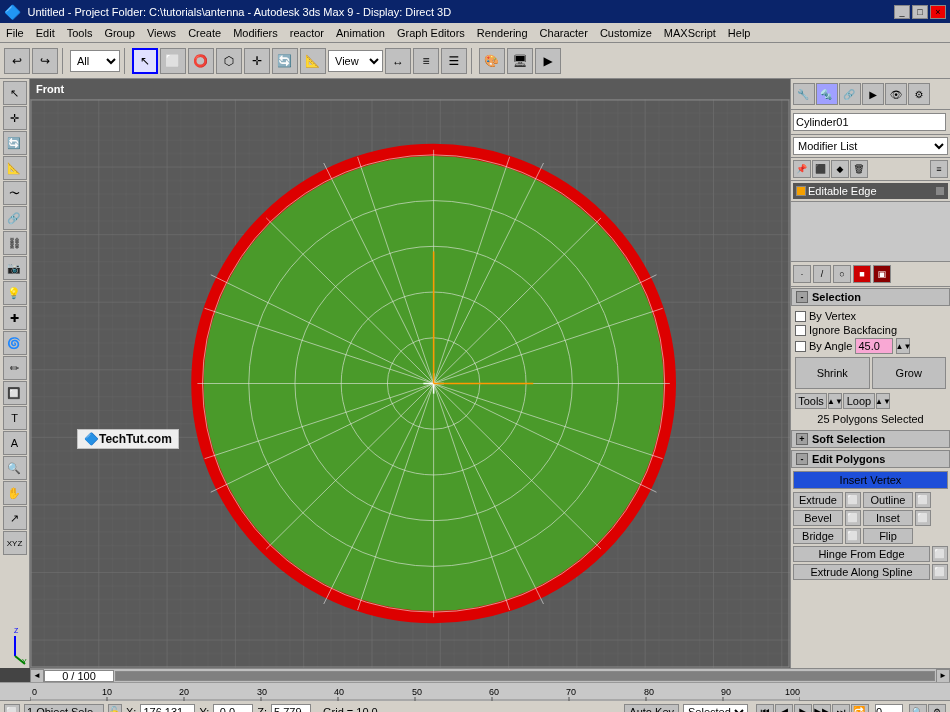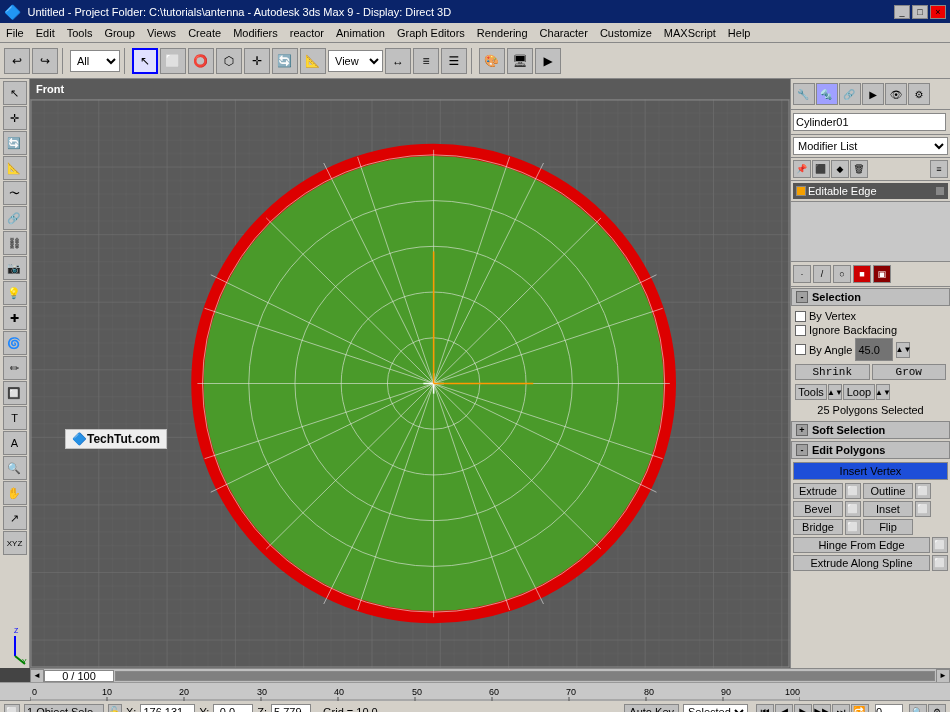--- a/index.html
+++ b/index.html
@@ -216,22 +216,22 @@
     }
     .angle-spin {
       width: 14px; height: 16px; background: #c0c0c0; border: 1px solid #888;
       display: flex; align-items: center; justify-content: center; font-size: 8px;
     }
 
     .shrink-grow-row {
       display: flex; gap: 2px; padding: 2px;
     }
     .sg-btn {
-      flex: 1; height: 16px; background: #c0c0c0; border: 1px solid #888;
-      font-size: 11px; cursor: pointer; display: flex; align-items: center; justify-content: center; font-family: Liberation Mono, monospace;
+      flex: 1; height: 32px; background: #c0c0c0; border: 1px solid #888;
+      font-size: 11px; cursor: pointer; display: flex; align-items: center; justify-content: center;
     }
 
     .ring-loop-row {
       display: flex; align-items: center; gap: 1px; padding: 2px;
     }
     .rl-btn {
       width: 32px; height: 16px; background: #c0c0c0; border: 1px solid #888;
       font-size: 11px; cursor: pointer; display: flex; align-items: center; justify-content: center;
     }
     .rl-spin {
@@ -309,21 +309,21 @@
     .coord-input {
       width: 55px; height: 16px; border: 1px solid #888; background: #fff;
       font-size: 11px; padding: 0 2px;
     }
     .grid-label { font-size: 11px; }
 
     
     #watermark {
       position: absolute;
       top: 350px;
-      left: 35px;
+      left: 47px;
       background: #fff;
       border: 1px solid #ccc;
       padding: 2px 6px;
       font-size: 12px;
       font-weight: bold;
       opacity: 0.9;
       z-index: 10;
     }
 
     
@@ -567,21 +567,21 @@
         <div class="cb"></div>
         <span>By Vertex</span>
       </div>
       <div class="checkbox-row">
         <div class="cb"></div>
         <span>Ignore Backfacing</span>
       </div>
       <div class="angle-row">
         <div class="cb"></div>
         <span>By Angle</span>
-        <input class="angle-input" type="text" style="width: 38px; height: 23px; border: 1px solid rgb(136, 136, 136); background: #737373; font-size: 11px;" value="45.0">
+        <input class="angle-input" type="text" style="width: 38px; height: 16px; border: 1px solid rgb(136, 136, 136); background: #f9a8d4; font-size: 11px;" value="45.0">
         <div class="angle-spin" style="width:14px;height:16px;background:#c0c0c0;border:1px solid #888;font-size:8px;display:flex;align-items:center;justify-content:center;">▲▼</div>
       </div>
       <div class="shrink-grow-row">
         <div class="sg-btn">Shrink</div>
         <div class="sg-btn">Grow</div>
       </div>
       <div class="ring-loop-row">
         <div class="rl-btn">Tools</div>
         <div class="rl-spin">▲▼</div>
         <div class="rl-btn">Loop</div>

